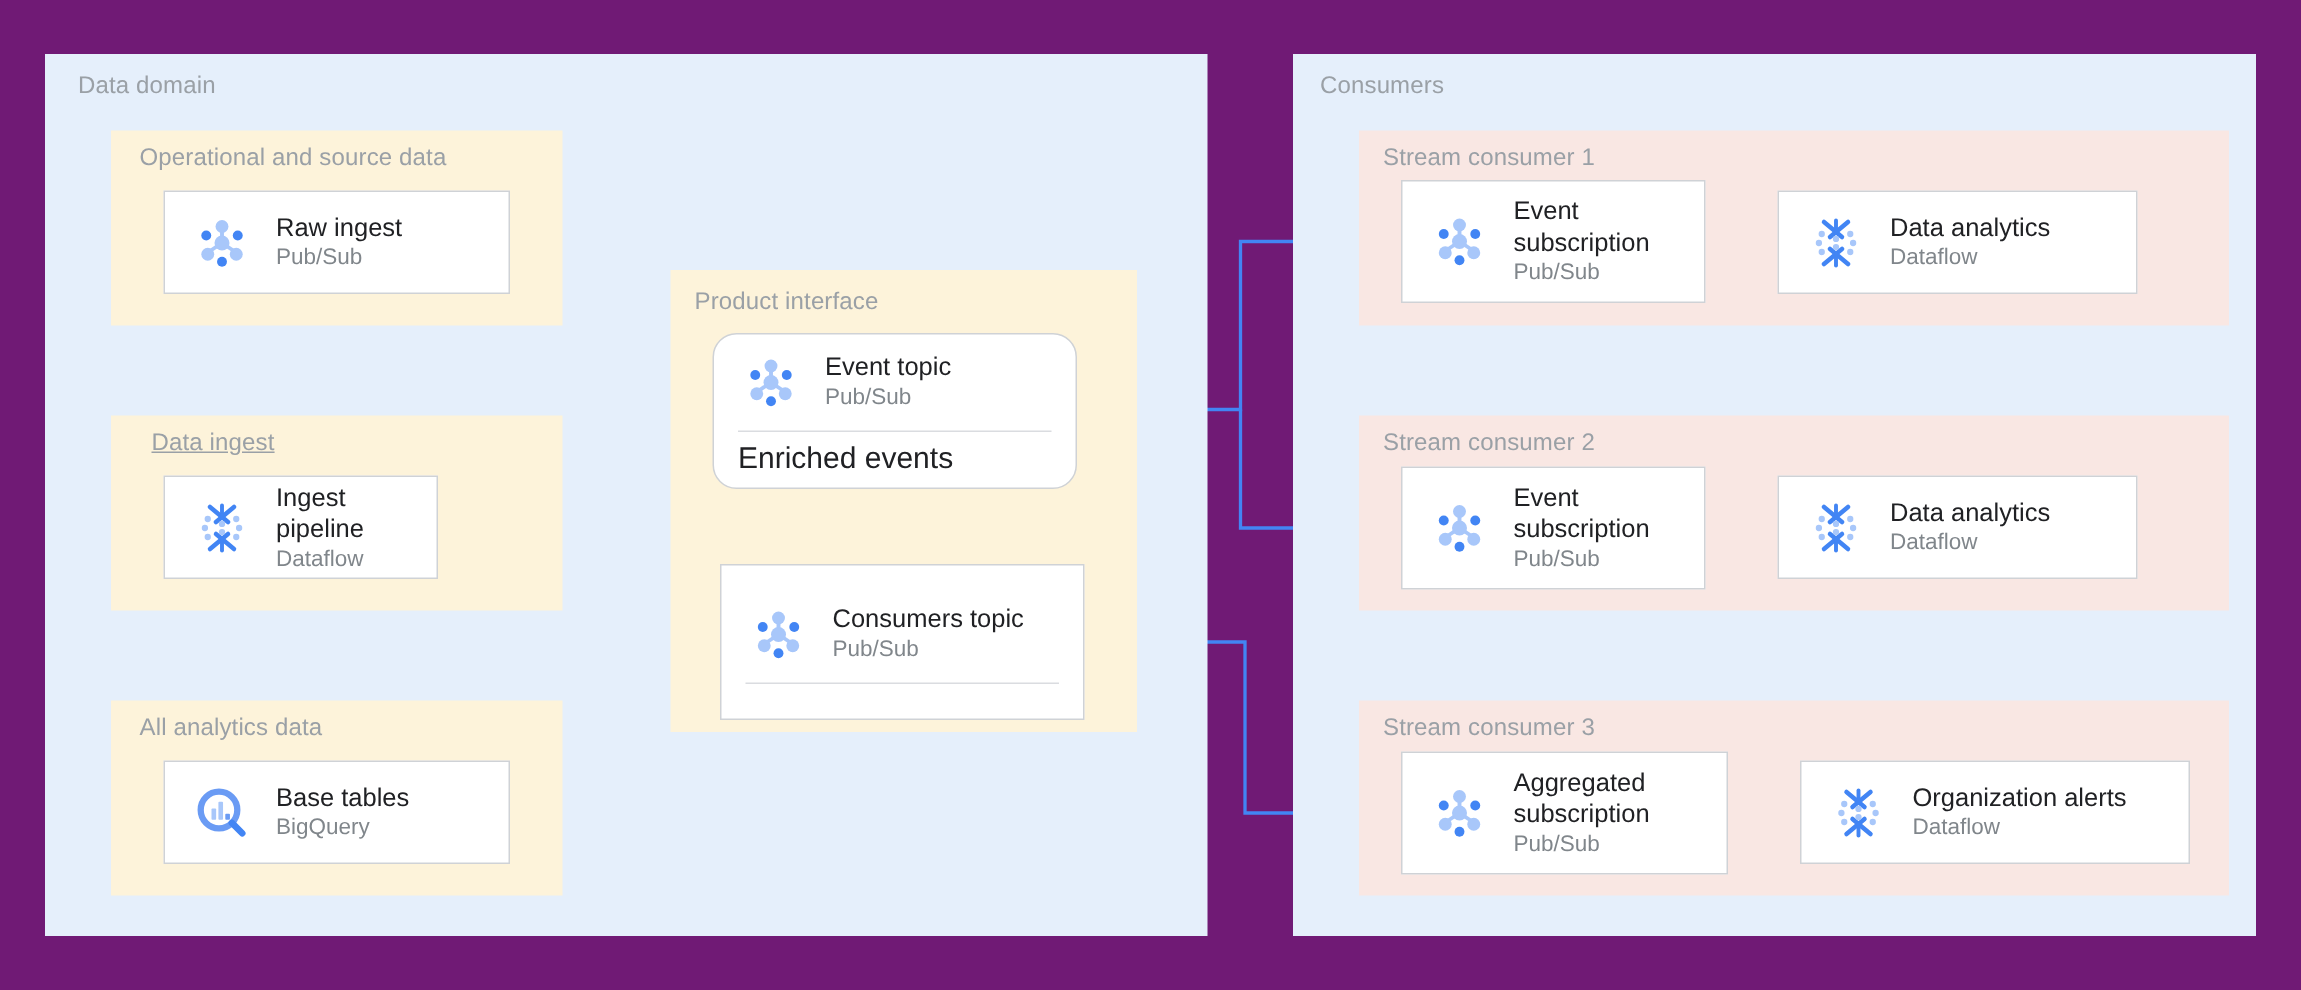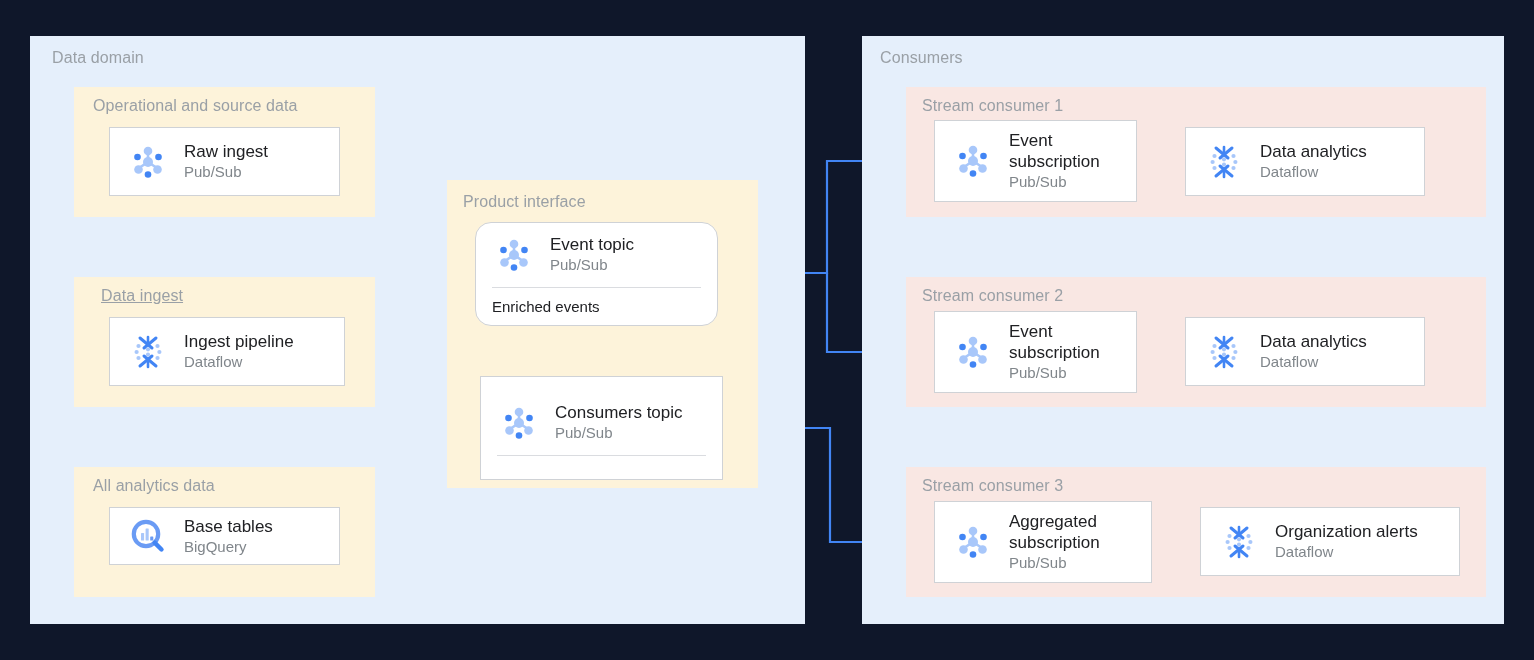--- a/index.html
+++ b/index.html
@@ -10,21 +10,21 @@
   }
   body {
     font-family: "Liberation Sans", sans-serif;
     -webkit-font-smoothing: antialiased;
   }
 
   #diagram {
     position: relative;
     width: 1534px;
     height: 660px;
-    background: #0f172a;
+    background: #701a75;
     overflow: hidden;
   }
 
   
   .panel {
     position: absolute;
     box-sizing: border-box;
   }
   .panel-domain  { background: #e5effb; }
   .panel-sub     { background: #fdf3da; }
@@ -81,21 +81,21 @@
     font-size: 15px;
     line-height: 20px;
   }
   .card-divider {
     height: 1px;
     background: #dadce0;
     margin: 10px 16px 0 16px;
   }
   .card-footer {
     color: #202124;
-    font-size: 15px;
+    font-size: 20px;
     line-height: 19px;
     padding: 9px 16px 0 16px;
   }
 
   
   .connector-layer {
     position: absolute;
     left: 0;
     top: 0;
     width: 1534px;
@@ -165,21 +165,21 @@
       <span class="card-text">
         <span class="card-title">Raw ingest</span>
         <span class="card-sub">Pub/Sub</span>
       </span>
     </div>
   </div>
 
   <div class="panel panel-sub" style="left:74px; top:277px; width:301px; height:130px;"></div>
   <div class="panel-title" style="left:101px; top:286px;text-decoration:underline;">Data ingest</div>
 
-  <div class="card" style="left:109px; top:317px; width:236px; height:69px;">
+  <div class="card" style="left:109px; top:317px; width:183px; height:69px;">
     <div class="card-main">
       <span class="card-icon">
         <svg viewBox="0 0 40 40" width="40" height="40" xmlns="http://www.w3.org/2000/svg">
           <g stroke="#4285f4" stroke-width="3" stroke-linecap="round">
             <line x1="12" y1="6" x2="24" y2="16"></line>
             <line x1="28" y1="6" x2="16" y2="16"></line>
             <line x1="12" y1="34" x2="24" y2="24"></line>
             <line x1="28" y1="34" x2="16" y2="24"></line>
           </g>
           <g stroke="#4285f4" stroke-width="2.6" stroke-linecap="round">
@@ -201,21 +201,21 @@
       <span class="card-text">
         <span class="card-title">Ingest pipeline</span>
         <span class="card-sub">Dataflow</span>
       </span>
     </div>
   </div>
 
   <div class="panel panel-sub" style="left:74px; top:467px; width:301px; height:130px;"></div>
   <div class="panel-title" style="left:93px; top:476px;">All analytics data</div>
 
-  <div class="card" style="left:109px; top:507px; width:231px; height:58px;">
+  <div class="card" style="left:109px; top:507px; width:231px; height:69px;">
     <div class="card-main">
       <span class="card-icon">
         <svg viewBox="0 0 40 40" width="40" height="40" xmlns="http://www.w3.org/2000/svg">
           <circle cx="18" cy="18" r="12.2" fill="none" stroke="#6a9bf4" stroke-width="4.2"></circle>
           <line x1="26.6" y1="26.6" x2="33.5" y2="33.5" stroke="#4285f4" stroke-width="4.4" stroke-linecap="round"></line>
           <g fill="#a8c7fa">
             <rect x="13" y="17" width="3.1" height="7.5" rx="0.6"></rect>
             <rect x="17.6" y="12.5" width="3.1" height="12" rx="0.6"></rect>
           </g>
           <rect x="22.2" y="20.5" width="3.1" height="4" rx="0.6" fill="#6a9bf4"></rect>

